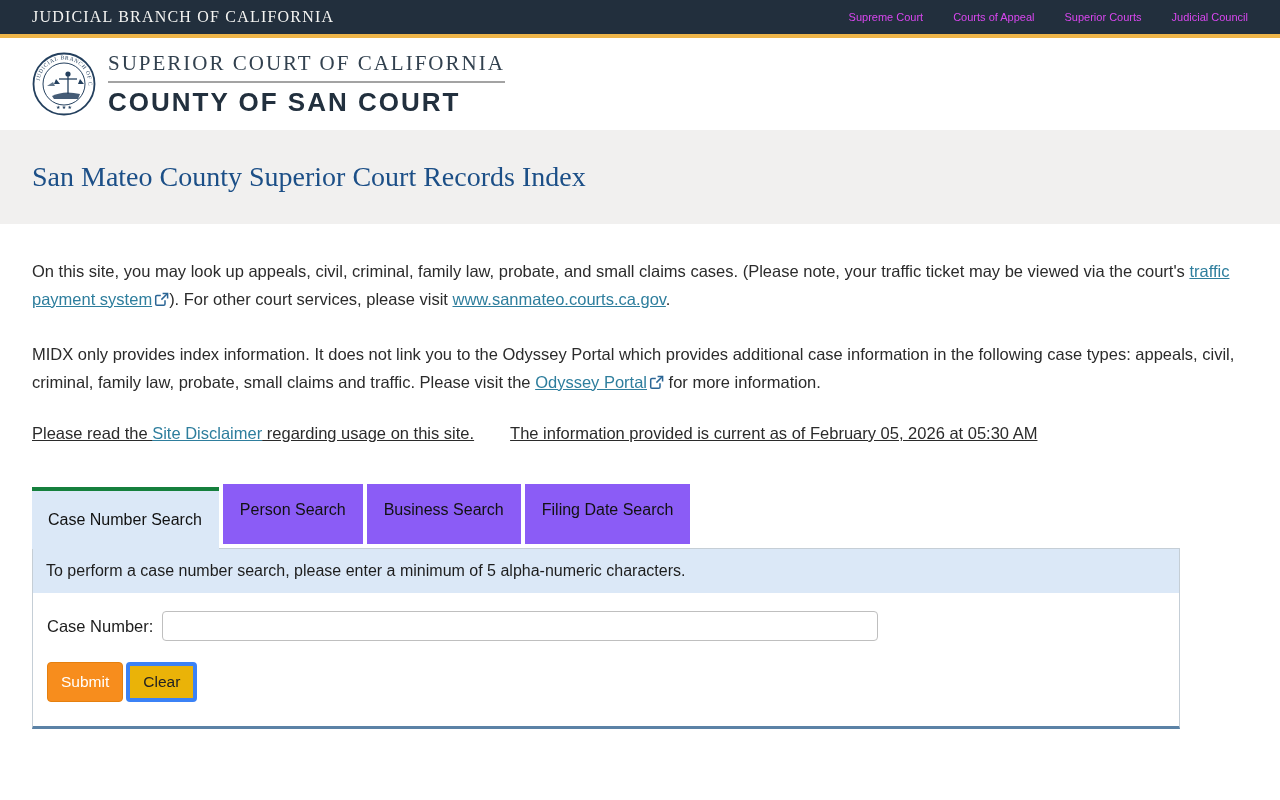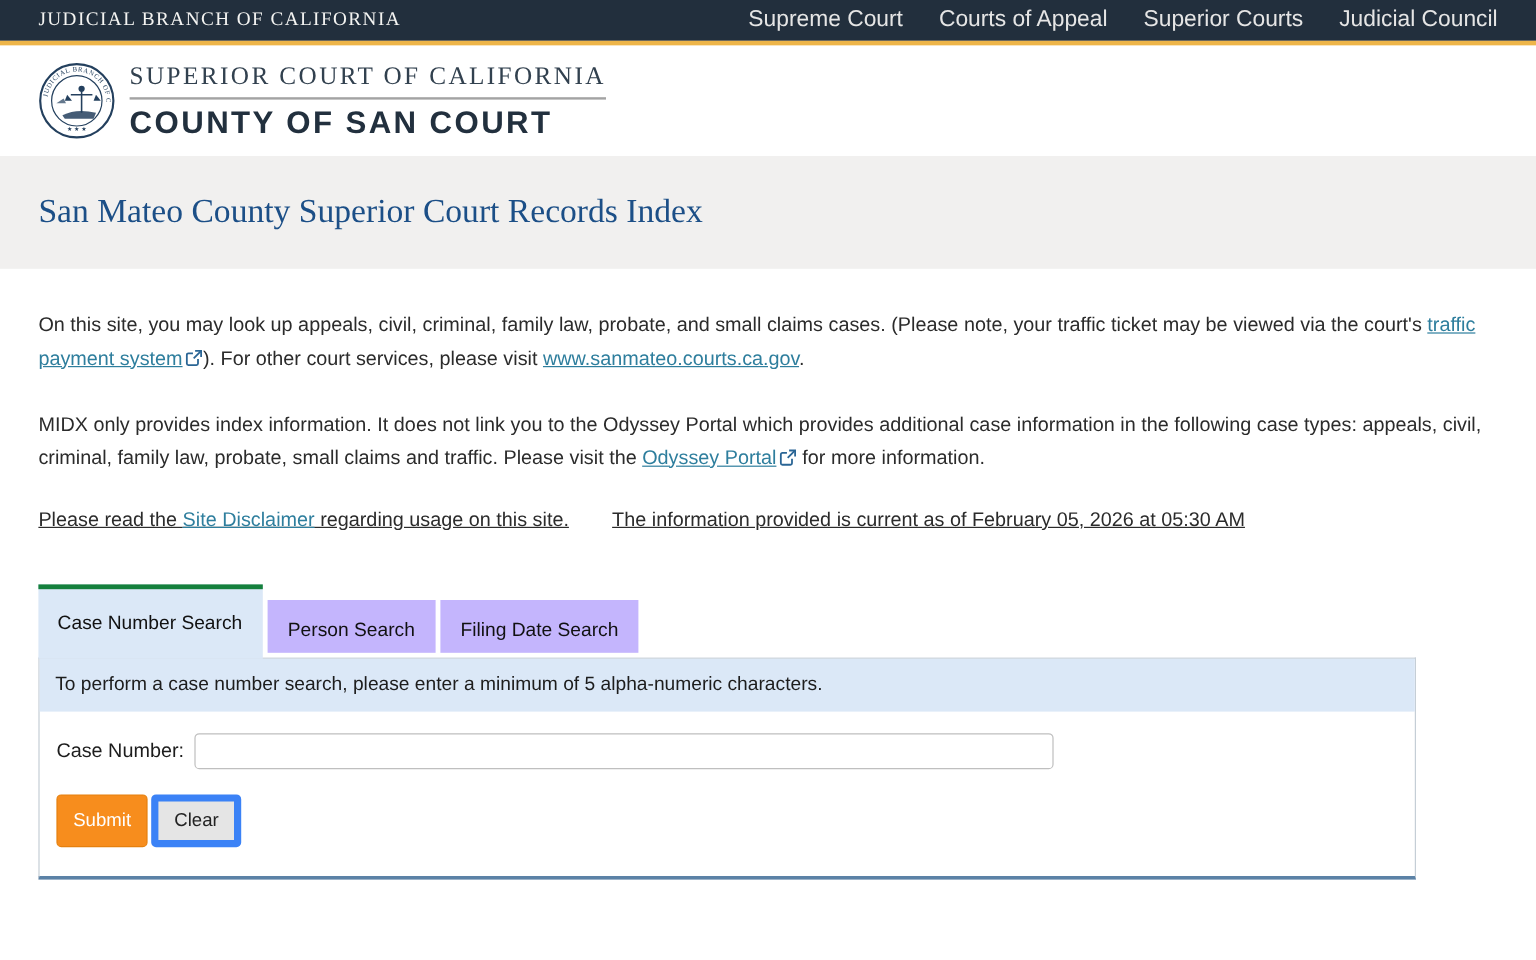--- a/index.html
+++ b/index.html
@@ -16,21 +16,21 @@
     height: 34px; background: #222f3d;
     display: flex; align-items: center; justify-content: space-between;
     padding: 0 32px;
   }
   .topbar-brand {
     font-family: "Liberation Serif", serif;
     color: #f4f4f2; font-size: 16px; letter-spacing: 1.2px;
   }
   .topbar-nav { display: flex; gap: 30px; }
   .topbar-nav a {
-    color: #e5e5e5; text-decoration: none; font-size: 19px; cursor: pointer;
+    color: #d946ef; text-decoration: none; font-size: 11px; cursor: pointer;
   }
   .gold-bar { height: 4px; background: #eeb549; }
 
   
   .siteheader {
     height: 92px; background: #ffffff;
     display: flex; align-items: center; padding: 0 32px;
   }
   .seal { width: 64px; height: 64px; flex: 0 0 auto; }
   .lockup { margin-left: 12px; }
@@ -69,22 +69,22 @@
     color: #2e7e9d; text-decoration: underline; cursor: pointer;
   }
   .ext-icon { display: inline-block; width: 15px; height: 15px; vertical-align: -2px; margin-left: 2px; }
 
   
   .tabs {
     display: flex; align-items: flex-end; gap: 4px;
     margin: 26px 32px 0; height: 62px; position: relative;
   }
   .tab {
-    height: 44px; line-height: 52px; padding: 0 17px;
-    background: #c4b5fd; color: #111; font-size: 16px;
+    height: 60px; line-height: 52px; padding: 0 17px;
+    background: #8b5cf6; color: #111; font-size: 16px;
     margin-bottom: 4px; cursor: pointer; white-space: nowrap;
   }
   .tab.active {
     height: 62px; line-height: 58px; margin-bottom: -1px;
     background: #dbe8f7; border-top: 4px solid #15803d;
     position: relative; z-index: 2; padding-left: 16px;
   }
 
   
   .panel {
@@ -108,21 +108,21 @@
   }
   .btn-row { margin-top: 21px; display: flex; gap: 3px; }
   .btn {
     font-family: "Liberation Sans", sans-serif;
     font-size: 15.5px; border-radius: 4px; padding: 7px 13px; cursor: pointer;
   }
   .btn-submit {
     background: #f78d1d; color: #ffffff; border: 1px solid #e5800f;
   }
   .btn-clear {
-    background: #e5e5e5; color: #222; border: 6px solid #3b82f6;
+    background: #eab308; color: #222; border: 4px solid #3b82f6;
   }
 </style>
 </head>
 <body>
 
 <div class="topbar">
   <div class="topbar-brand">JUDICIAL BRANCH OF CALIFORNIA</div>
   <div class="topbar-nav">
     <a>Supreme Court</a>
     <a>Courts of Appeal</a>
@@ -178,20 +178,21 @@
           <path d="M8.6 1.4h5v5" fill="none" stroke="#2a6595" stroke-width="1.5"></path>
           <path d="M13.2 1.8 7.4 7.6" fill="none" stroke="#2a6595" stroke-width="1.5"></path>
         </svg></span><span> for more information.</span></p>
 
   <div class="meta-row"><span>Please read the </span><a class="text-link">Site Disclaimer</a><span> regarding usage on this site.</span><span class="current-info">The information provided is current as of February 05, 2026 at 05:30 AM</span></div>
 </div>
 
 <div class="tabs">
   <div class="tab active">Case Number Search</div>
   <div class="tab">Person Search</div>
+  <div class="tab">Business Search</div>
   <div class="tab">Filing Date Search</div>
 </div>
 
 <div class="panel">
   <div class="panel-instruction">To perform a case number search, please enter a minimum of 5 alpha-numeric characters.</div>
   <div class="panel-form">
     <div class="field-row">
       <label class="field-label">Case Number:</label>
       <input class="field-input" type="text" value="" style="">
     </div>

